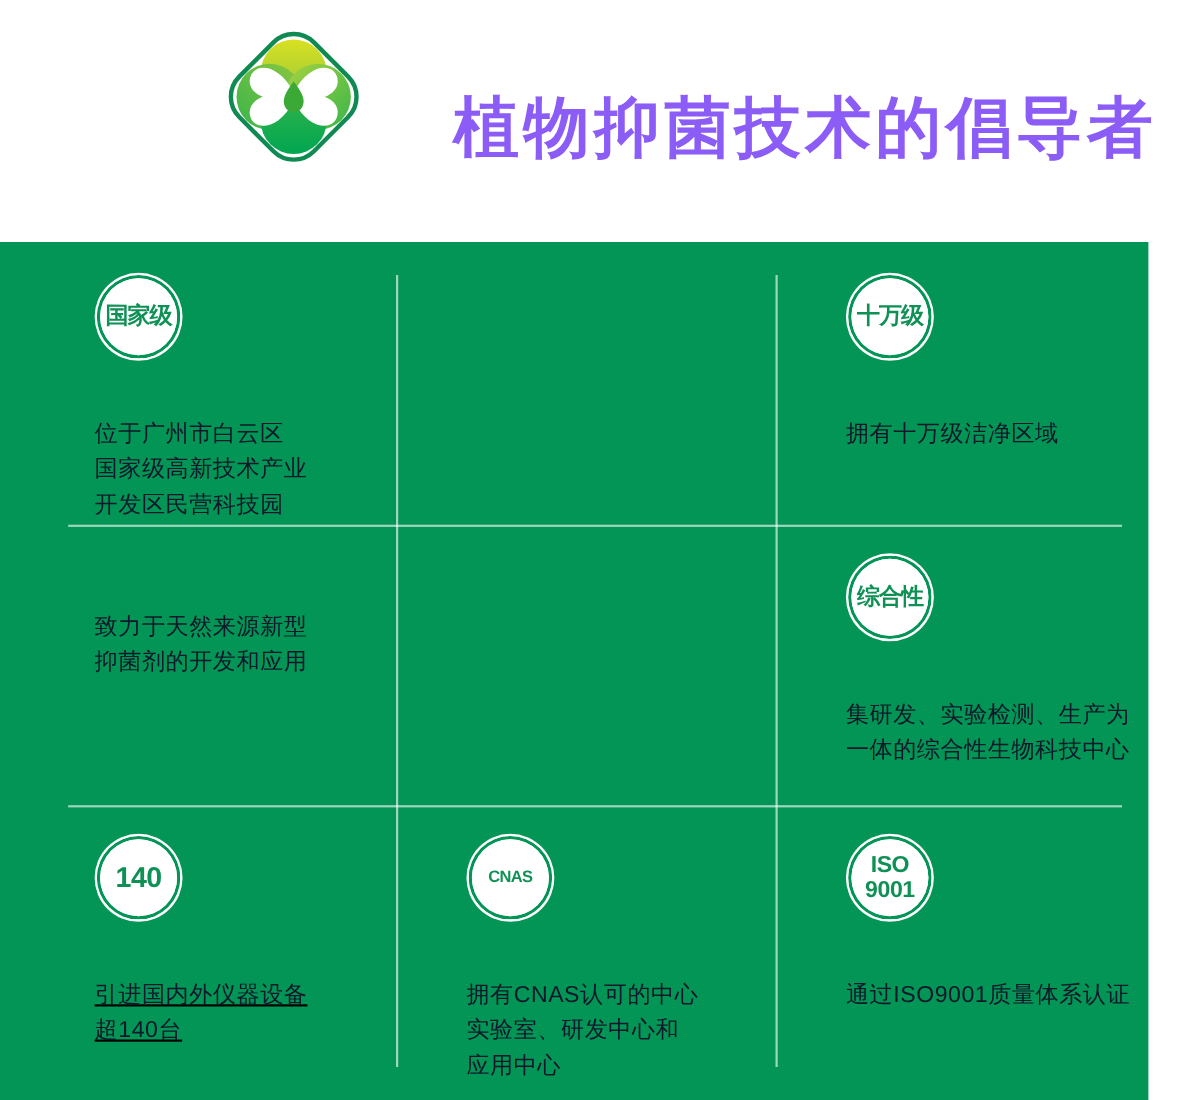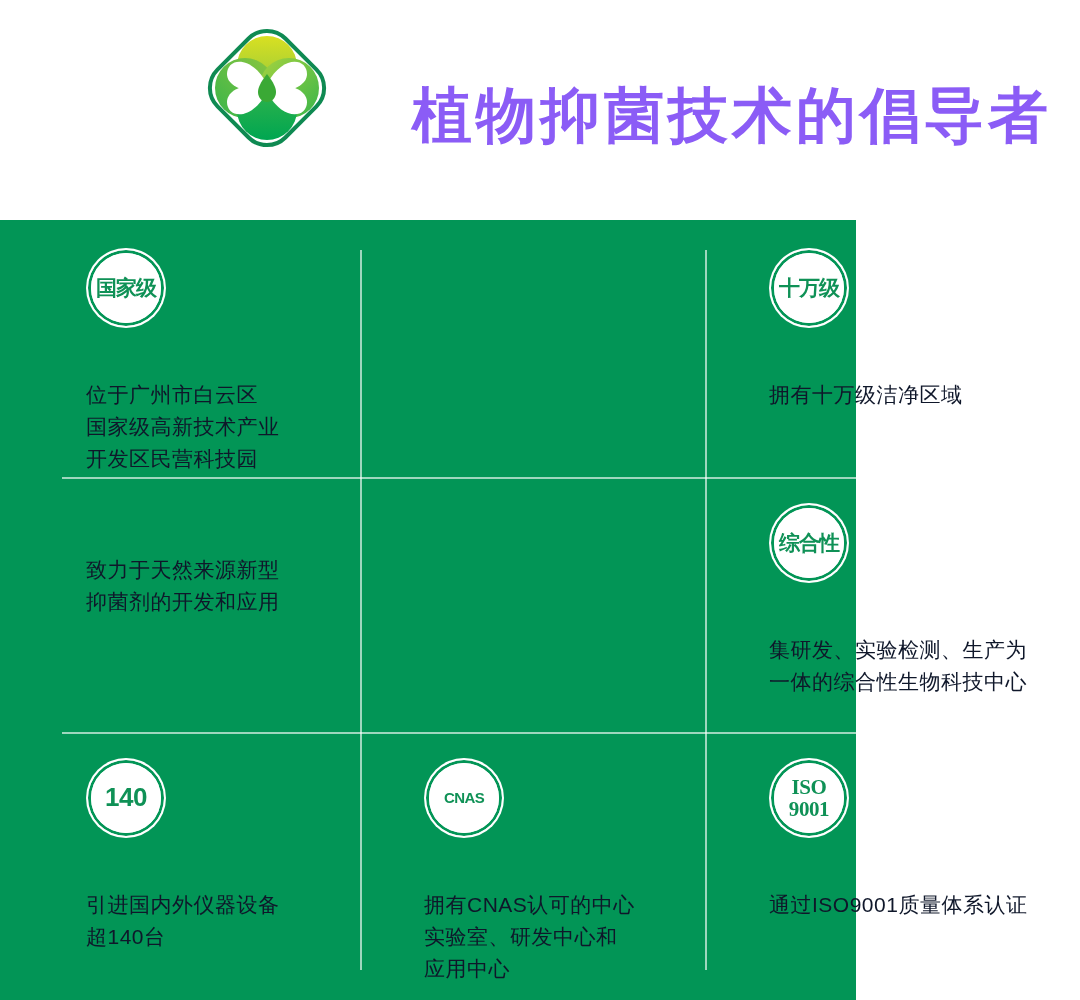--- a/index.html
+++ b/index.html
@@ -59,21 +59,21 @@
     letter-spacing:4px;
     color:#8b5cf6;
     line-height:60px;
     white-space:nowrap;
   }
 
   
   .panel {
     position:absolute;
     left:0; top:220px;
-    width:856px; height:780px;
+    width:1044px; height:780px;
     background:#029556;
   }
 
   
   .hline {
     position:absolute;
     left:62px;
     width:958px;
     height:2px;
     background:rgba(255,255,255,0.62);
@@ -99,21 +99,21 @@
   .cell {
     position:absolute;
     width:345px;
   }
   .cell.c0 { left:62px;  top:28px;  }
   .cell.c1 { left:400px; top:28px;  }
   .cell.c2 { left:745px; top:28px;  }
   .cell.c3 { left:62px;  top:283px; }
   .cell.c4 { left:400px; top:283px; }
   .cell.c5 { left:745px; top:283px; }
-  .cell.c6 { left:62px;  top:538px; }
+  .cell.c6 { left:62px;  top:538px;text-decoration:underline; }
   .cell.c7 { left:400px; top:538px; }
   .cell.c8 { left:745px; top:538px; }
 
   .badge {
     width:80px; height:80px;
     border-radius:50%;
     background:#ffffff;
     border:2px solid rgba(255,255,255,0.75);
     box-shadow:0 0 0 3px #029556 inset, 0 0 0 0 transparent;
     display:flex;
@@ -136,21 +136,21 @@
     color:#0f9156;
     font-weight:bold;
     line-height:1.05;
     white-space:pre-line;
     letter-spacing:0px;
   }
   .badge-text.cn3 { font-size:21px; letter-spacing:-1px; }
   .badge-text.cn2 { font-size:23px; }
   .badge-text.num { font-size:26px; letter-spacing:-0.5px; }
   .badge-text.small { font-size:15px; letter-spacing:-0.6px; }
-  .badge-text.two { font-size:21px; letter-spacing:-0.4px;font-family:Liberation Serif, serif; }
+  .badge-text.two { font-size:21px; letter-spacing:-0.4px; }
 
   .cell-body {
     margin-top:51px;
     margin-left:24px;
     color:#0f172a;
     font-size:21px;
     line-height:32px;
     letter-spacing:0.5px;
     white-space:pre-line;
   }

